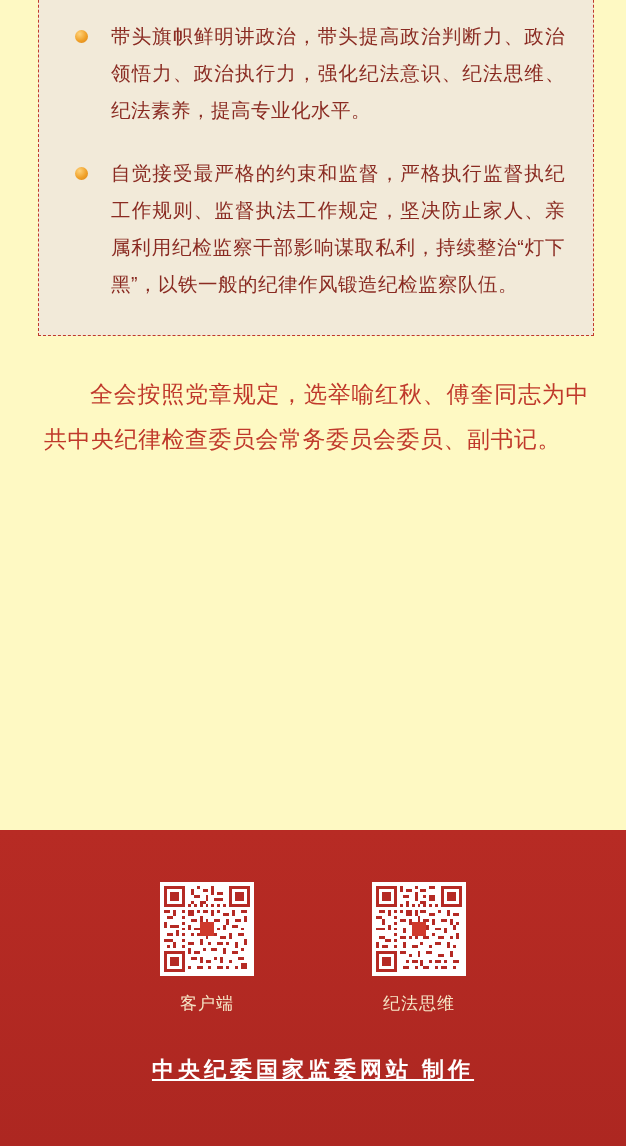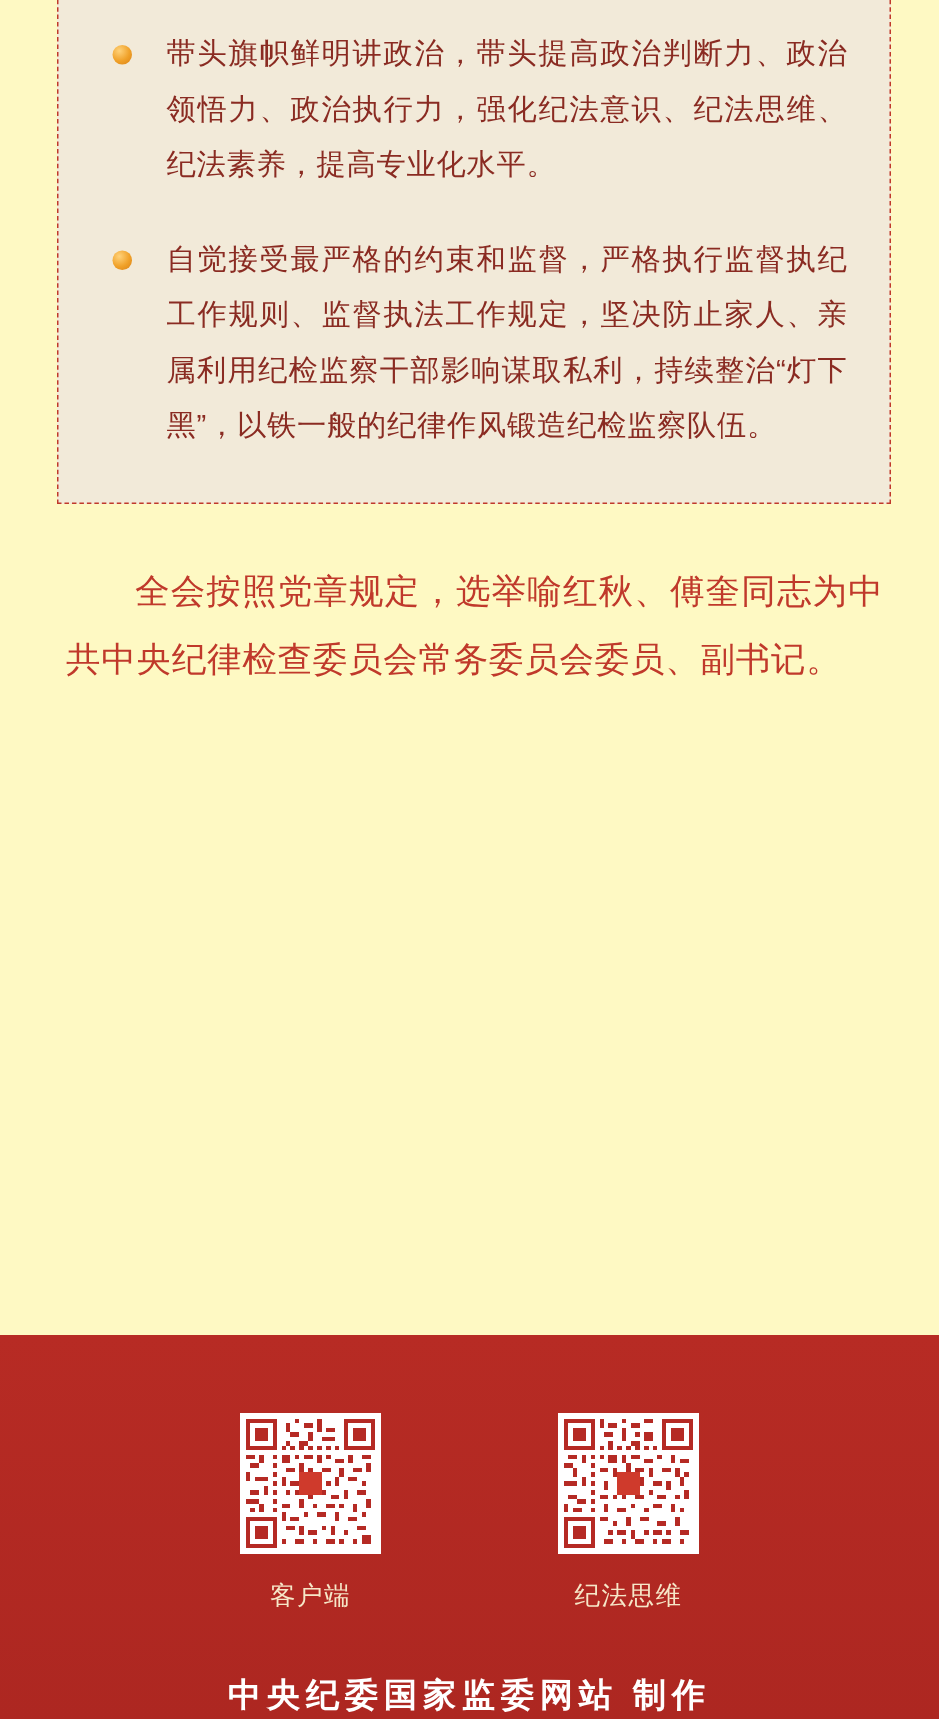--- a/index.html
+++ b/index.html
@@ -77,21 +77,21 @@
     margin: 0 0 6px 0;
     font-family: "Liberation Sans", sans-serif;
   }
 
   
   .footer {
     position: absolute;
     left: 0;
     bottom: 0;
     width: 626px;
-    height: 256px;
+    height: 316px;
     background: #b52a24;
     background: linear-gradient(180deg, #b72b24 0%, #ad2721 100%);
   }
   .qr-row {
     display: flex;
     justify-content: center;
     gap: 118px;
     padding-top: 52px;
   }
   .qr-block {
@@ -115,20 +115,21 @@
     font-family: "Liberation Sans", sans-serif;
   }
   .footer-credit {
     margin-top: 40px;
     text-align: center;
     color: #ffffff;
     font-size: 22px;
     font-weight: bold;
     letter-spacing: 4px;
     font-family: "Liberation Sans", sans-serif;
+    text-decoration: underline;
   }
 </style>
 </head>
 <body>
 
 <div class="page">
 
   <div class="callout">
     <div class="callout-inner">
 

